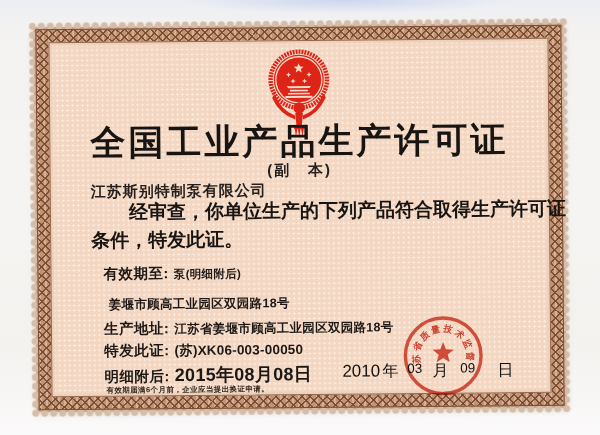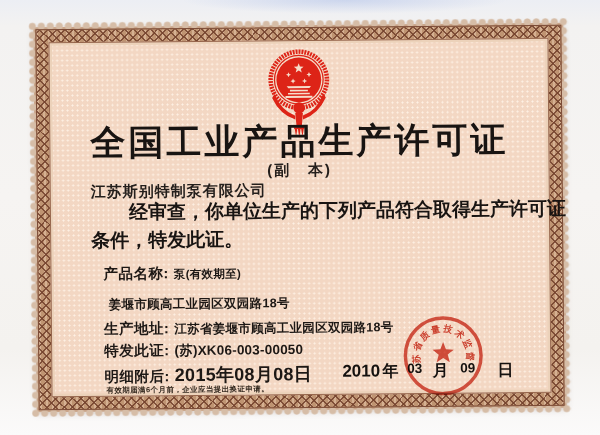--- a/index.html
+++ b/index.html
@@ -57,21 +57,21 @@
   .stmt2{position:absolute;left:56px;top:201px;font-size:19px;font-weight:bold;color:#181412;}
   .row{position:absolute;left:68px;display:flex;align-items:baseline;white-space:nowrap;color:#1d1815;}
   .row .lbl{font-weight:bold;font-size:14.5px;letter-spacing:0.5px;}
   .row .val{font-weight:bold;font-size:12.5px;margin-left:5px;letter-spacing:0.3px;}
   #row-product{top:238px;} #row-product .val{font-size:11.5px;}
   #row-address{top:270px;}
   #row-prodaddr{top:293px;}
   #row-certno{top:315px;} #row-certno .val{font-size:13.5px;letter-spacing:0.2px;}
   #row-expiry{top:337px;} #row-expiry .val{font-size:18px;}
   .footnote{position:absolute;left:70px;top:359px;font-size:7.5px;font-weight:bold;color:#33291f;letter-spacing:0.4px;}
-  .date-token{position:absolute;top:337px;font-weight:bold;color:#14110f;}
+  .date-token{position:absolute;top:337px;font-weight:normal;color:#14110f;}
   .dt-num{font-size:16px;} .dt-unit{font-size:16px;}
   #dt-year{left:306px;font-size:17px;}
   #dt-year-u{left:346px;}
   #dt-month{left:371px;font-size:13.5px;}
   #dt-month-u{left:396px;}
   #dt-day{left:424px;font-size:13.5px;}
   #dt-day-u{left:461px;}
   .seal{position:absolute;left:364px;top:289px;width:86px;height:86px;mix-blend-mode:multiply;opacity:.92;}
 </style>
 </head>
@@ -114,22 +114,22 @@
     </svg>
   </div>
 
   <div class="title">全国工业产品生产许可证</div>
   <div class="subtitle">(副　本)</div>
   <div class="company">江苏斯别特制泵有限公司</div>
   <div class="stmt1">经审查，你单位生产的下列产品符合取得生产许可证</div>
   <div class="stmt2">条件，特发此证。</div>
 
   <div class="row" id="row-product">
-    <span class="lbl">产品名称:</span>
-    <span class="val">泵(有效期至)</span>
+    <span class="lbl">有效期至:</span>
+    <span class="val">泵(明细附后)</span>
   </div>
   <div class="row" id="row-address">
     <span class="val">姜堰市顾高工业园区双园路18号</span>
   </div>
   <div class="row" id="row-prodaddr">
     <span class="lbl">生产地址:</span>
     <span class="val">江苏省姜堰市顾高工业园区双园路18号</span>
   </div>
   <div class="row" id="row-certno">
     <span class="lbl">特发此证:</span>

